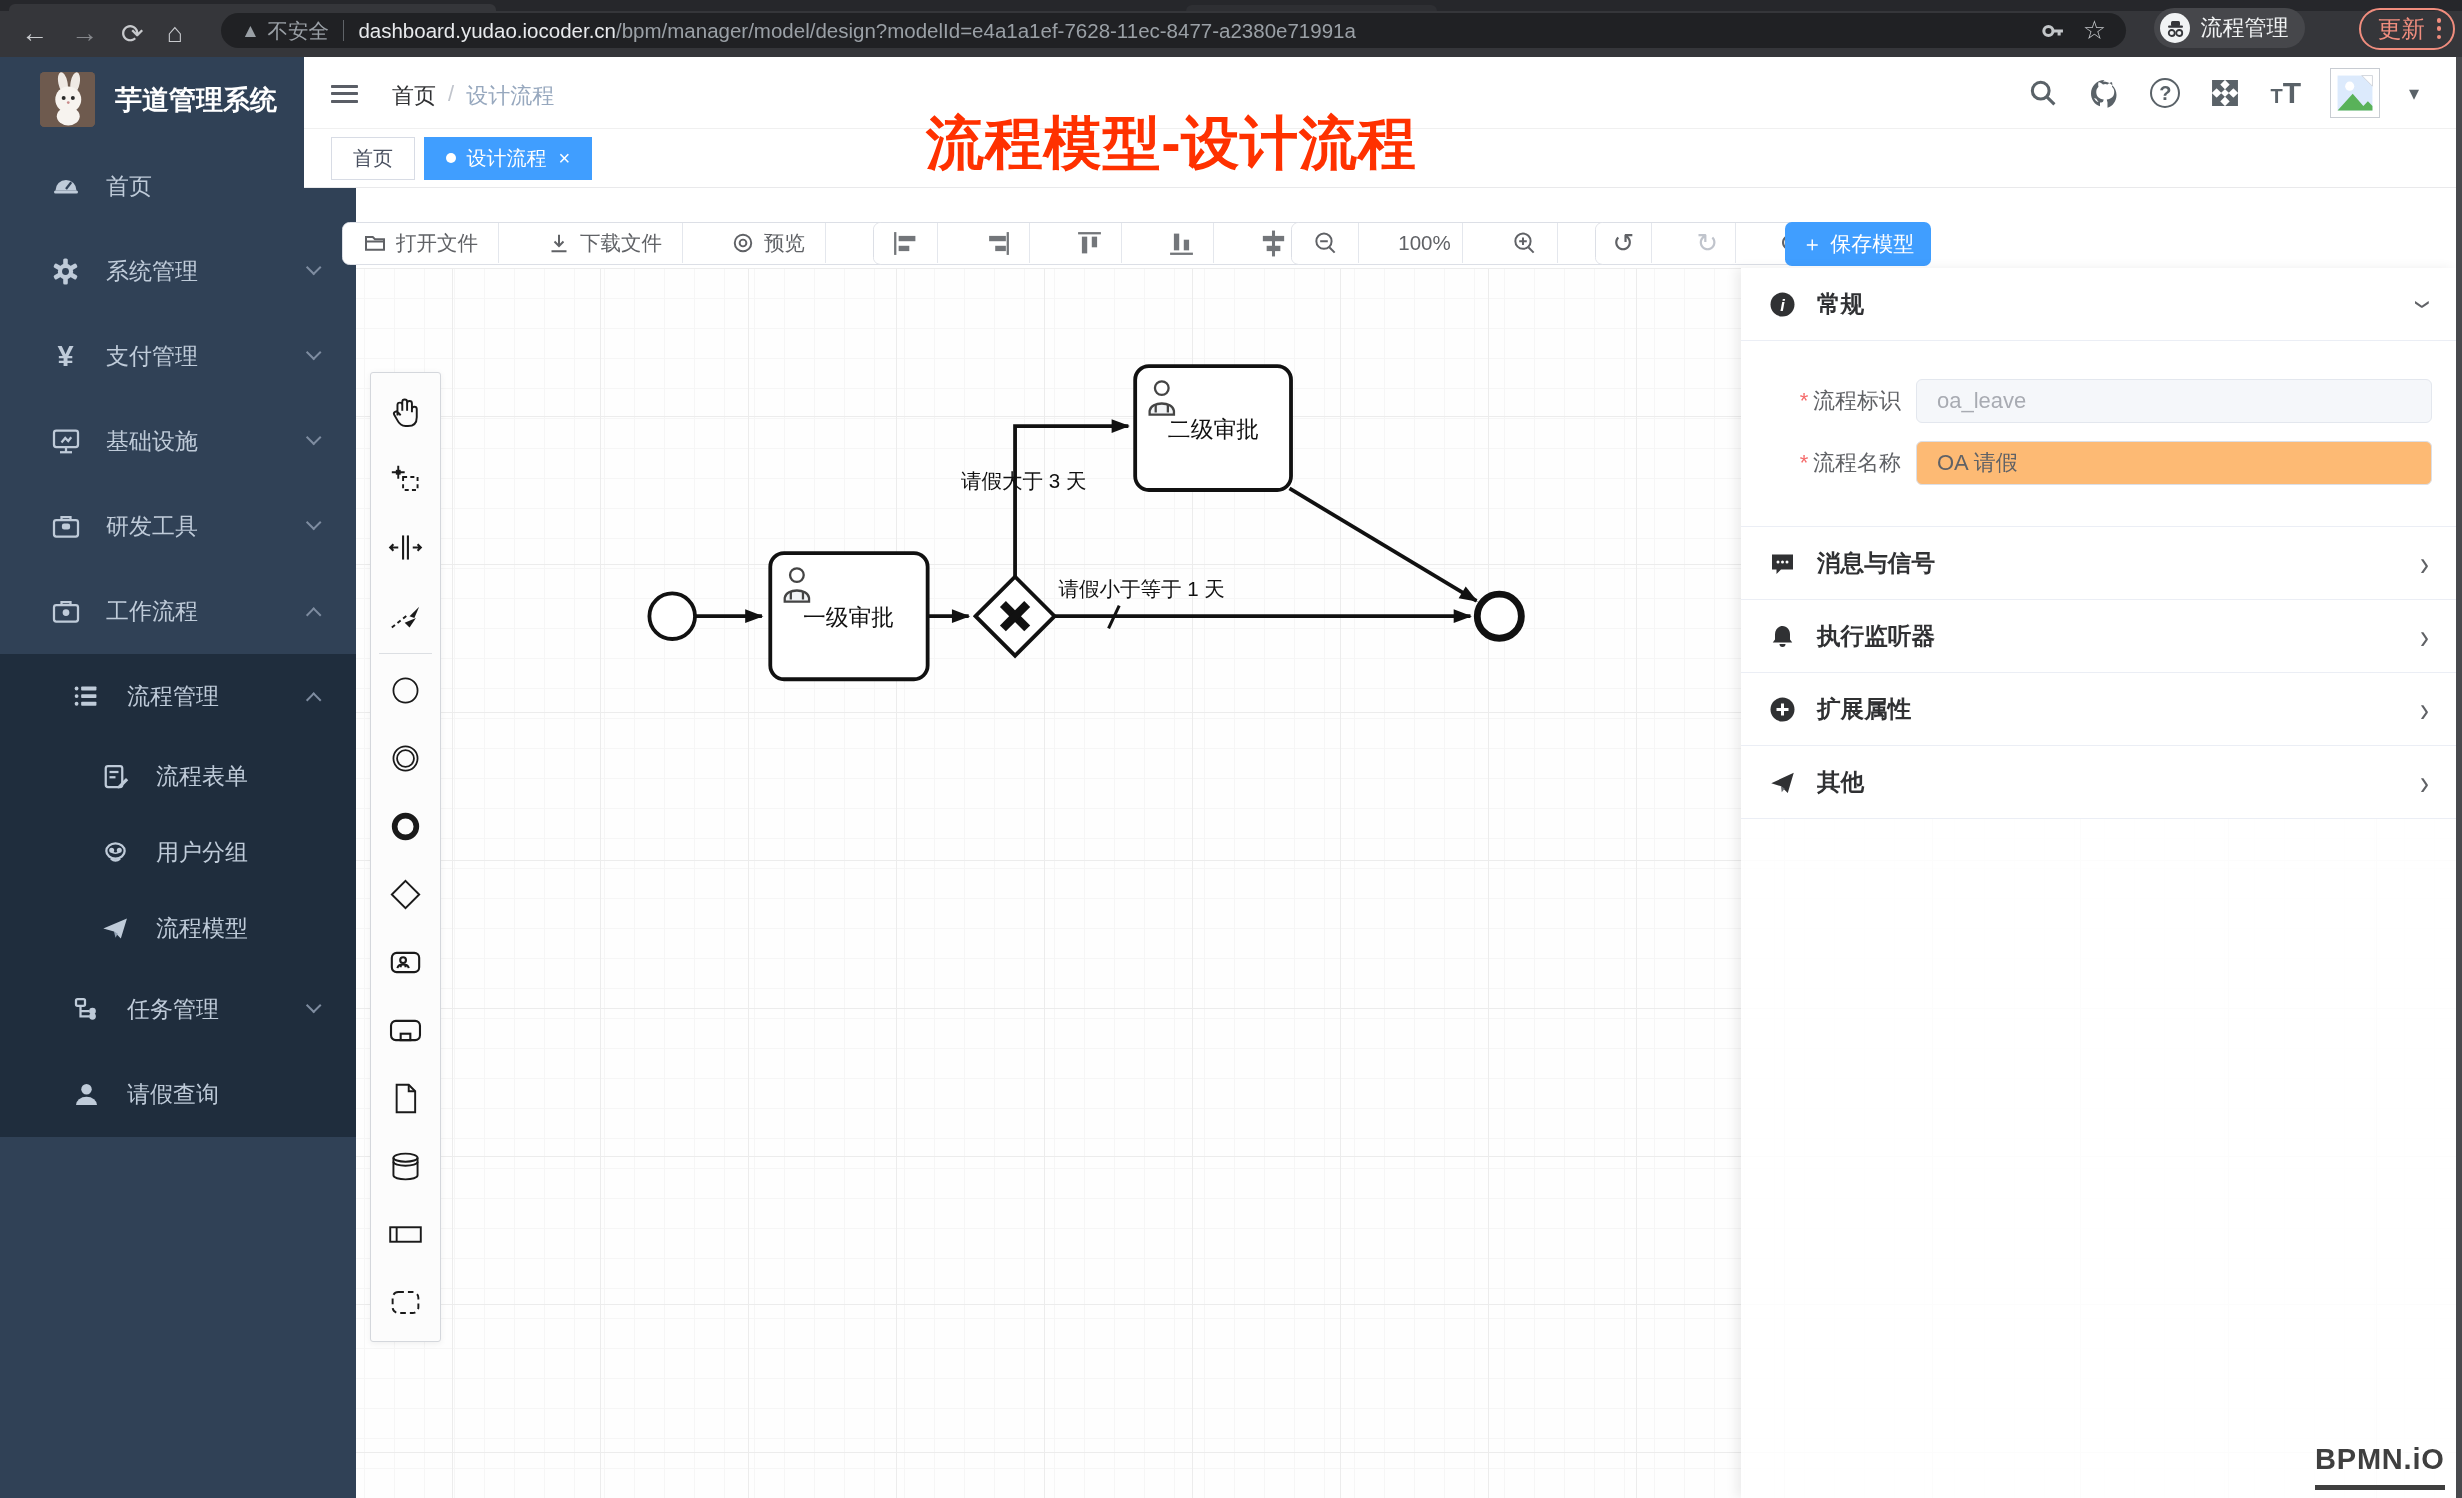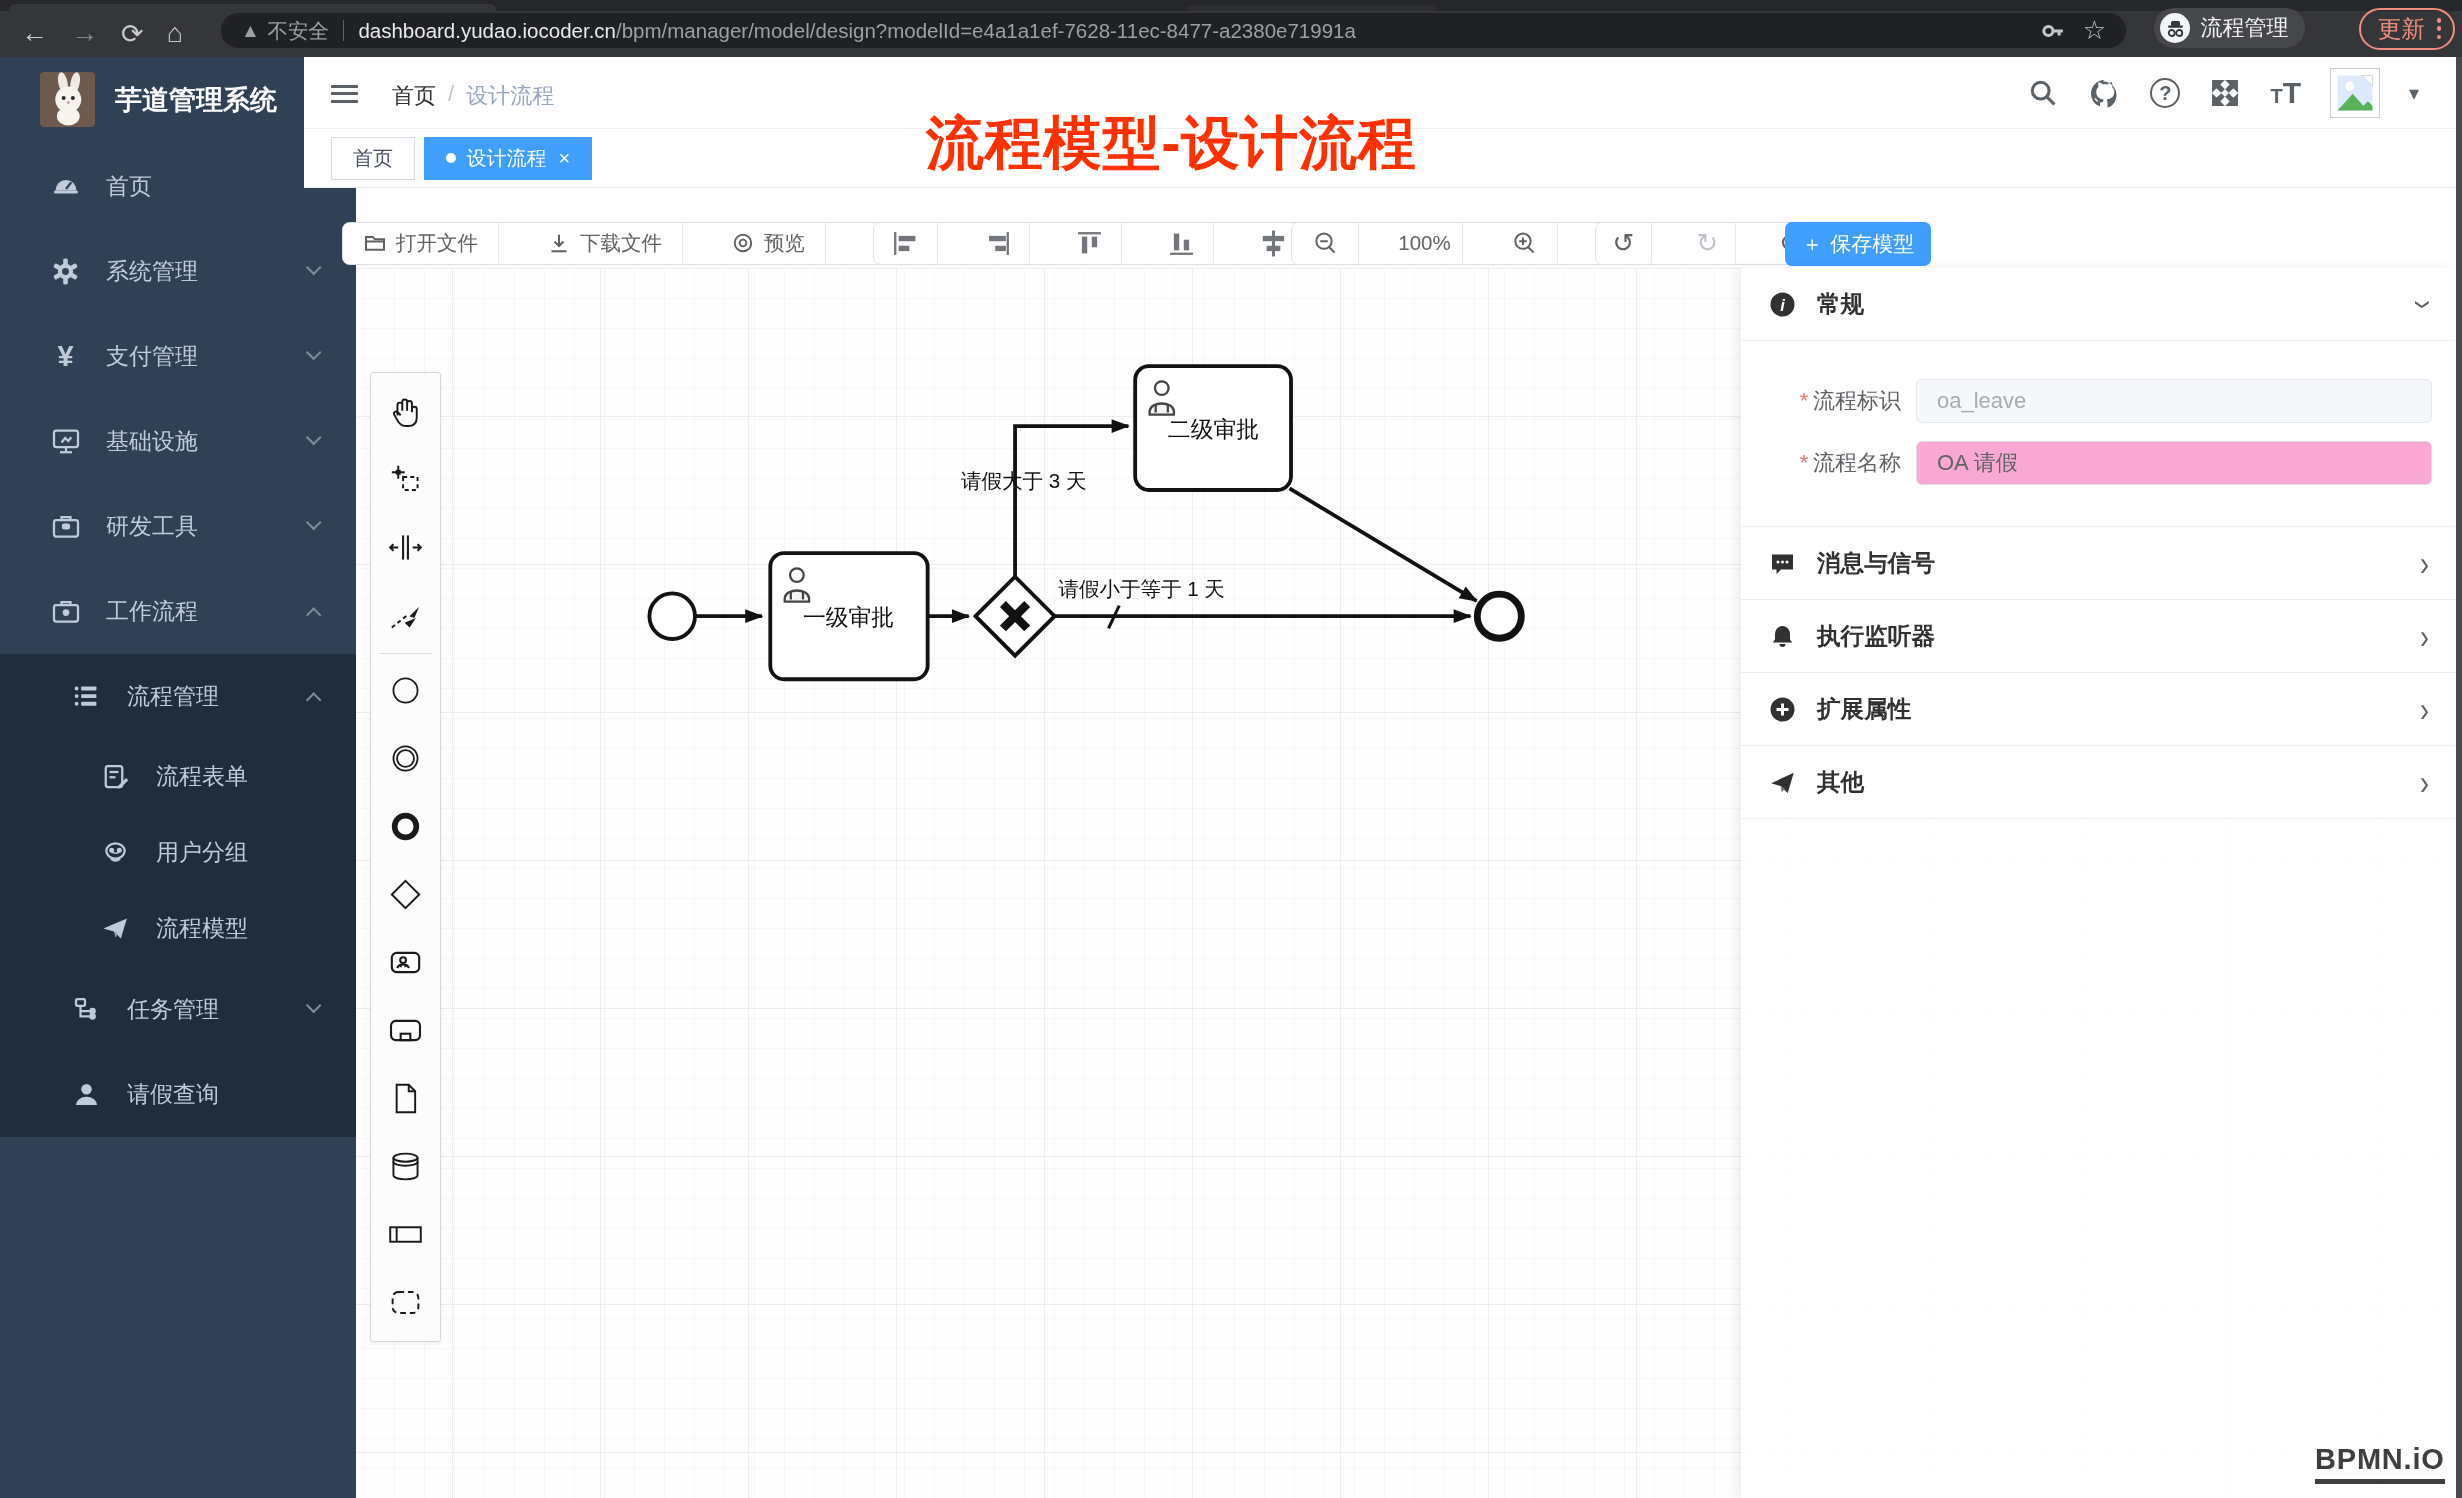--- a/index.html
+++ b/index.html
@@ -104,24 +104,24 @@
   .prow .arr { margin-left:auto; color:#606266; font-size:27px; }
   .arr.r { transform:scaleY(1.3); }
   .arr.d { transform:rotate(90deg) scaleY(1.3); }
   .pico { width:29px; display:flex; justify-content:center; flex:none; }
   .pform { background:#fff; padding:20px 0 23px; border-bottom:0.8px solid #ebeef5; }
   .frow { display:flex; align-items:center; margin:18px 24px 18px 0; }
   .flabel { width:160px; text-align:right; font-size:22px; color:#606266; flex:none; }
   .star { color:#f56c6c; margin-right:4.6px; }
   .frow input { flex:1; height:44px; border-radius:6px; font-size:22px; padding:0 20px; margin-left:15px; outline:none; }
   .in-dis { background:#f5f7fa; border:0.8px solid #e3e7ee; color:#a8abb2; }
-  .in-en { background:#f9a8d4; border:0.8px solid #dcdfe6; color:#606266; }
+  .in-en { background:#fdba74; border:0.8px solid #dcdfe6; color:#606266; }
 
   .watermark { position:absolute; left:2315px; top:1443px; font-size:29px; font-weight:bold; color:#3f3f3f;
-               border-bottom:5.3px solid #3f3f3f; padding-bottom:3px; letter-spacing:0.8px; z-index:25; }
+               border-bottom:5.3px solid #3f3f3f; padding-bottom:9px; letter-spacing:0.8px; z-index:25; }
   .edge { position:absolute; right:0; top:57px; width:6px; bottom:0; background:#48494d; z-index:50; }
 </style>
 </head>
 <body>
 
 <div class="browser">
   <div class="tabstrip">
     <div class="btab"></div>
     <div class="btab2"></div>
   </div>

